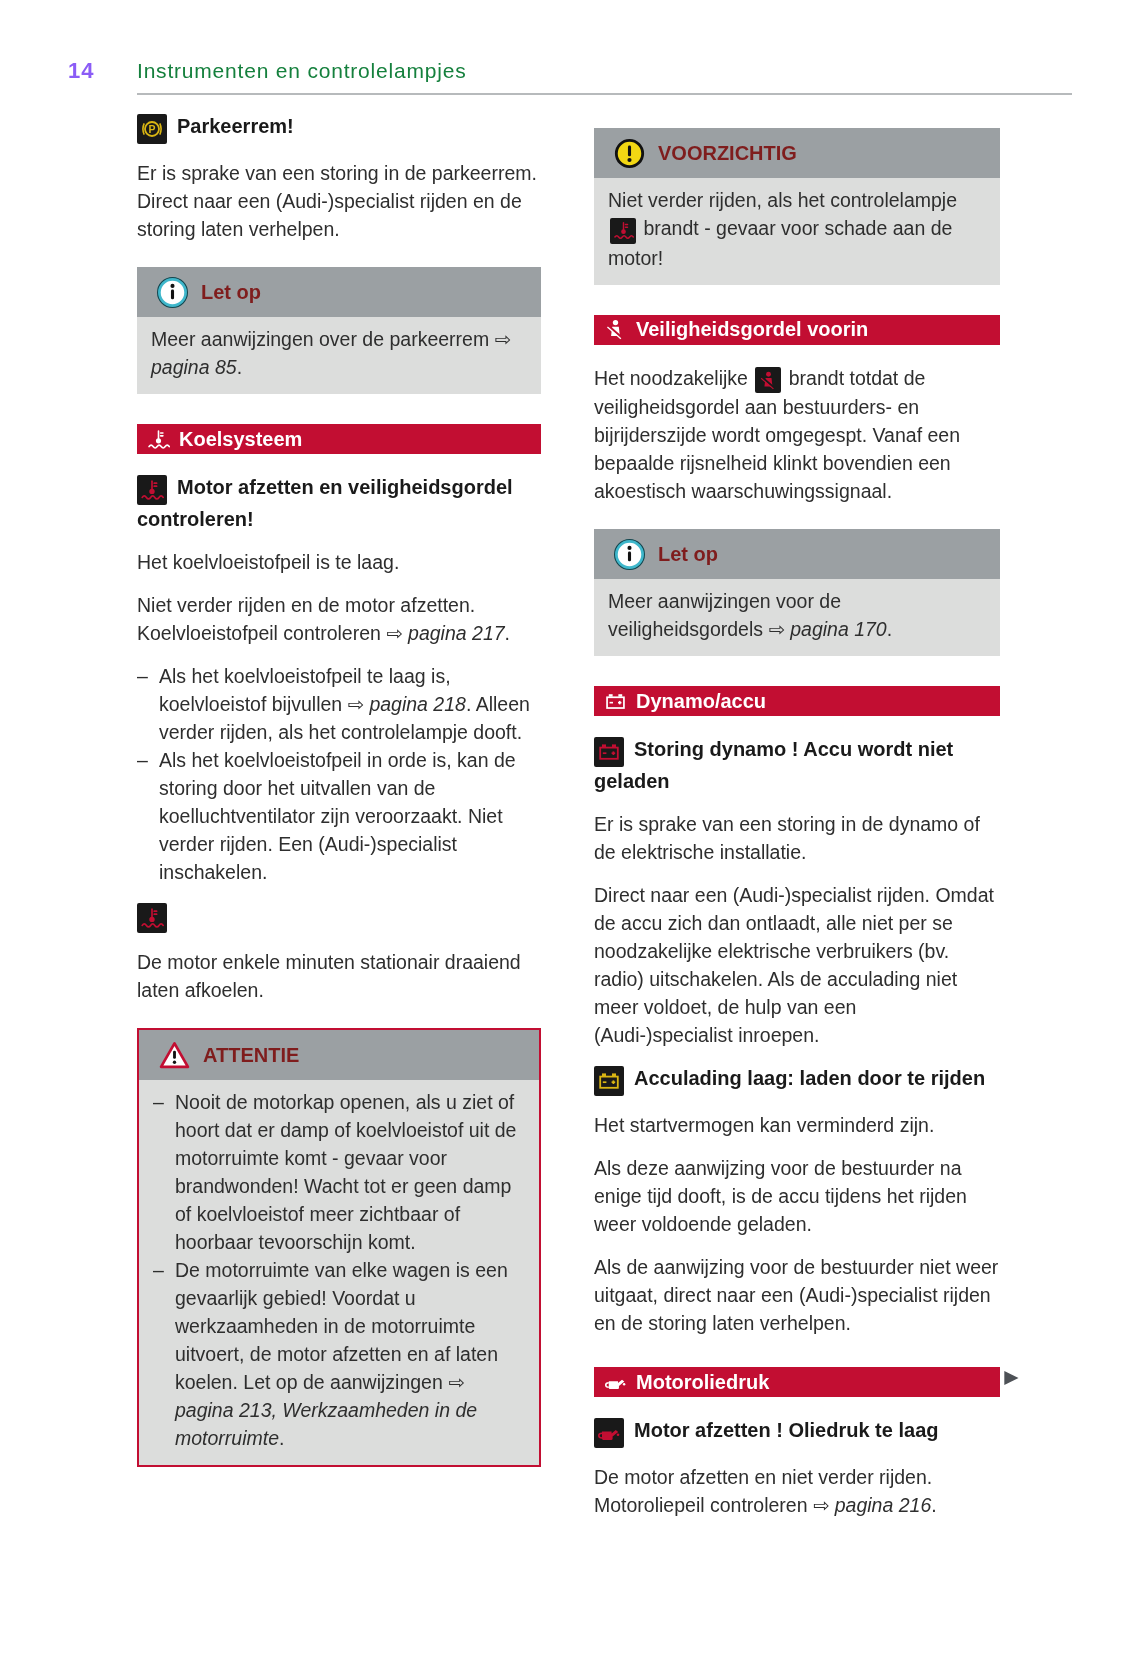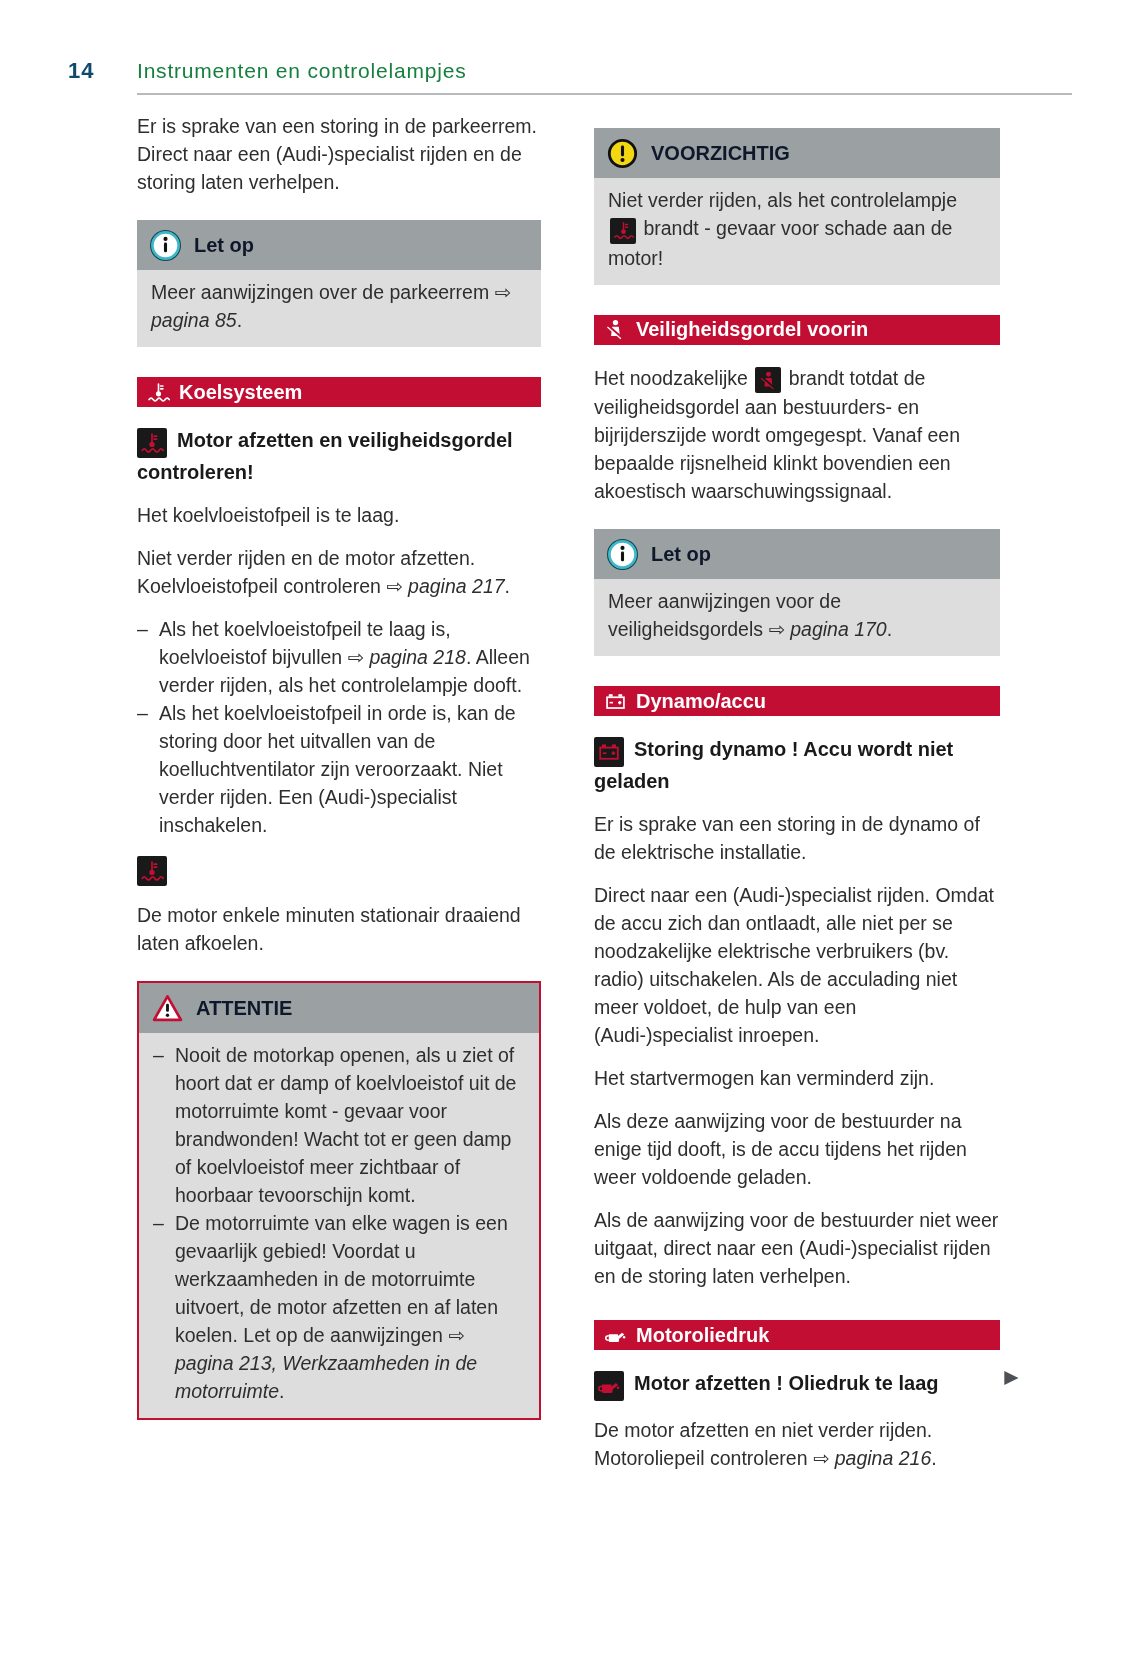--- a/index.html
+++ b/index.html
@@ -5,21 +5,21 @@
   html,body{margin:0;padding:0;}
   body{
     width:1142px;height:1654px;background:#ffffff;position:relative;overflow:hidden;
     font-family:"Liberation Sans","DejaVu Sans",sans-serif;
     color:var(--text_dark,#2e2e2e);
     -webkit-font-smoothing:antialiased;
   }
   .page{padding:58px 70px 0 68px;}
   
   .hdr{display:flex;align-items:baseline;}
-  .pagenum{width:69px;font-size:22px;font-weight:bold;color:#0c4a6e;letter-spacing:1px;}
+  .pagenum{width:69px;font-size:22px;font-weight:bold;color:#8b5cf6;letter-spacing:1px;}
   .chapter{font-size:21px;font-weight:normal;color:#15803d;letter-spacing:0.8px;text-align:center;}
   .rule{margin-left:69px;border-bottom:2px solid #b7babc;margin-top:9px;}
   
   .cols{display:flex;margin-left:69px;margin-top:17px;gap:53px;}
   .colL{width:404px;}
   .colR{width:406px;}
   p{margin:0 0 15px;font-size:19.5px;line-height:28px;}
   em{font-style:italic;}
   .subhead{font-weight:bold;color:#1a1a1a;margin:10px 0 15px;font-size:20px;line-height:28px;}
   .first{margin-top:0;}
@@ -42,21 +42,21 @@
   .inline-box{
     display:inline-flex;align-items:center;justify-content:center;
     width:26px;height:26px;background:var(--icon_black,#191919);--iconbg:var(--icon_black,#191919);
     border-radius:2px;vertical-align:-6px;margin:0 2px;color:var(--accent_red,#c20e32);
   }
   .inline-box svg{width:21px;height:21px;}
   
   .note-box{margin:24px 0;}
   .nb-head{
     background:var(--box_header_gray,#9ba0a3);display:flex;align-items:center;
-    padding:5px 13px;min-height:40px;font-weight:bold;font-size:20px;color:#0f172a;
+    padding:5px 20px;min-height:40px;font-weight:bold;font-size:20px;color:#7f1d1d;
   }
   .nb-head svg{width:31px;height:31px;margin-right:13px;flex:0 0 auto;}
   .nb-body{background:var(--box_body_gray,#dcdddc);padding:8px 14px 13px;font-size:19.5px;line-height:28px;}
   .attn{border:2px solid var(--accent_red,#c20e32);}
   
   ul.dash{list-style:none;margin:0 0 15px;padding:0;}
   ul.dash li{position:relative;padding-left:22px;font-size:19.5px;line-height:28px;}
   ul.dash li::before{content:"\2013";position:absolute;left:0;top:0;}
   .nb-body ul.dash{margin:0;}
   
@@ -129,20 +129,25 @@
   <div class="hdr">
     <div class="pagenum">14</div>
     <div class="chapter">Instrumenten en controlelampjes</div>
   </div>
   <div class="rule"></div>
 
   <div class="cols">
 
     <div class="colL">
 
+      <div class="subhead first"><span class="icon-box yellow">
+            <svg>
+              <use href="#sym-parkbrake"></use>
+            </svg>
+          </span><span>Parkeerrem!</span></div>
 
       <p>Er is sprake van een storing in de parkeerrem. Direct naar een (Audi-)specialist rijden en de storing laten verhelpen.</p>
 
       <div class="note-box">
         <div class="nb-head">
             <svg>
               <use href="#sym-info"></use>
             </svg>
             <span>Let op</span>
           </div>
@@ -244,20 +249,25 @@
 
       <div class="subhead"><span class="icon-box red">
             <svg>
               <use href="#sym-battery"></use>
             </svg>
           </span><span>Storing dynamo ! Accu wordt niet geladen</span></div>
 
       <p>Er is sprake van een storing in de dynamo of de elektrische installatie.</p>
       <p>Direct naar een (Audi-)specialist rijden. Omdat de accu zich dan ontlaadt, alle niet per se noodzakelijke elektrische verbruikers (bv. radio) uitschakelen. Als de acculading niet meer voldoet, de hulp van een (Audi-)specialist inroepen.</p>
 
+      <div class="subhead"><span class="icon-box yellow">
+            <svg>
+              <use href="#sym-battery"></use>
+            </svg>
+          </span><span>Acculading laag: laden door te rijden</span></div>
 
       <p>Het startvermogen kan verminderd zijn.</p>
       <p>Als deze aanwijzing voor de bestuurder na enige tijd dooft, is de accu tijdens het rijden weer voldoende geladen.</p>
       <p>Als de aanwijzing voor de bestuurder niet weer uitgaat, direct naar een (Audi-)specialist rijden en de storing laten verhelpen.</p>
 
       <div class="redbar">
           <svg>
             <use href="#sym-oil"></use>
           </svg>
           <span>Motoroliedruk</span>

